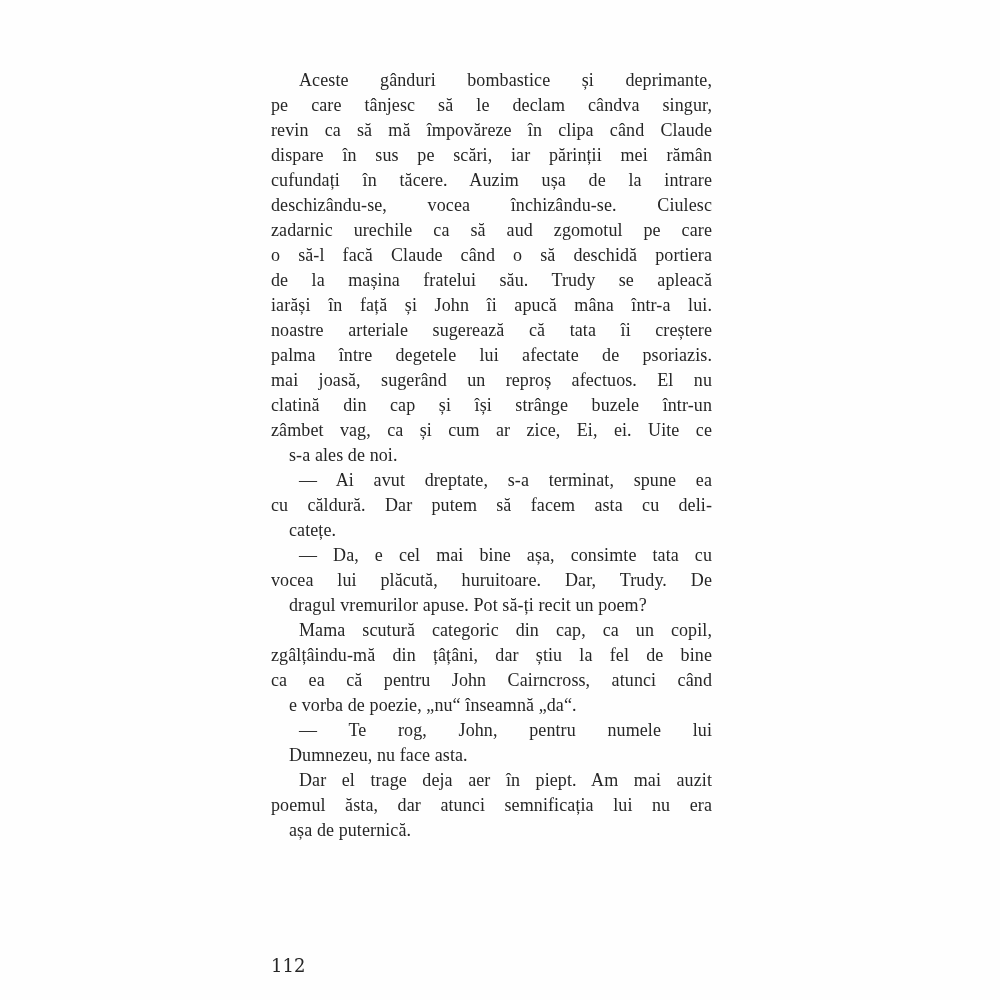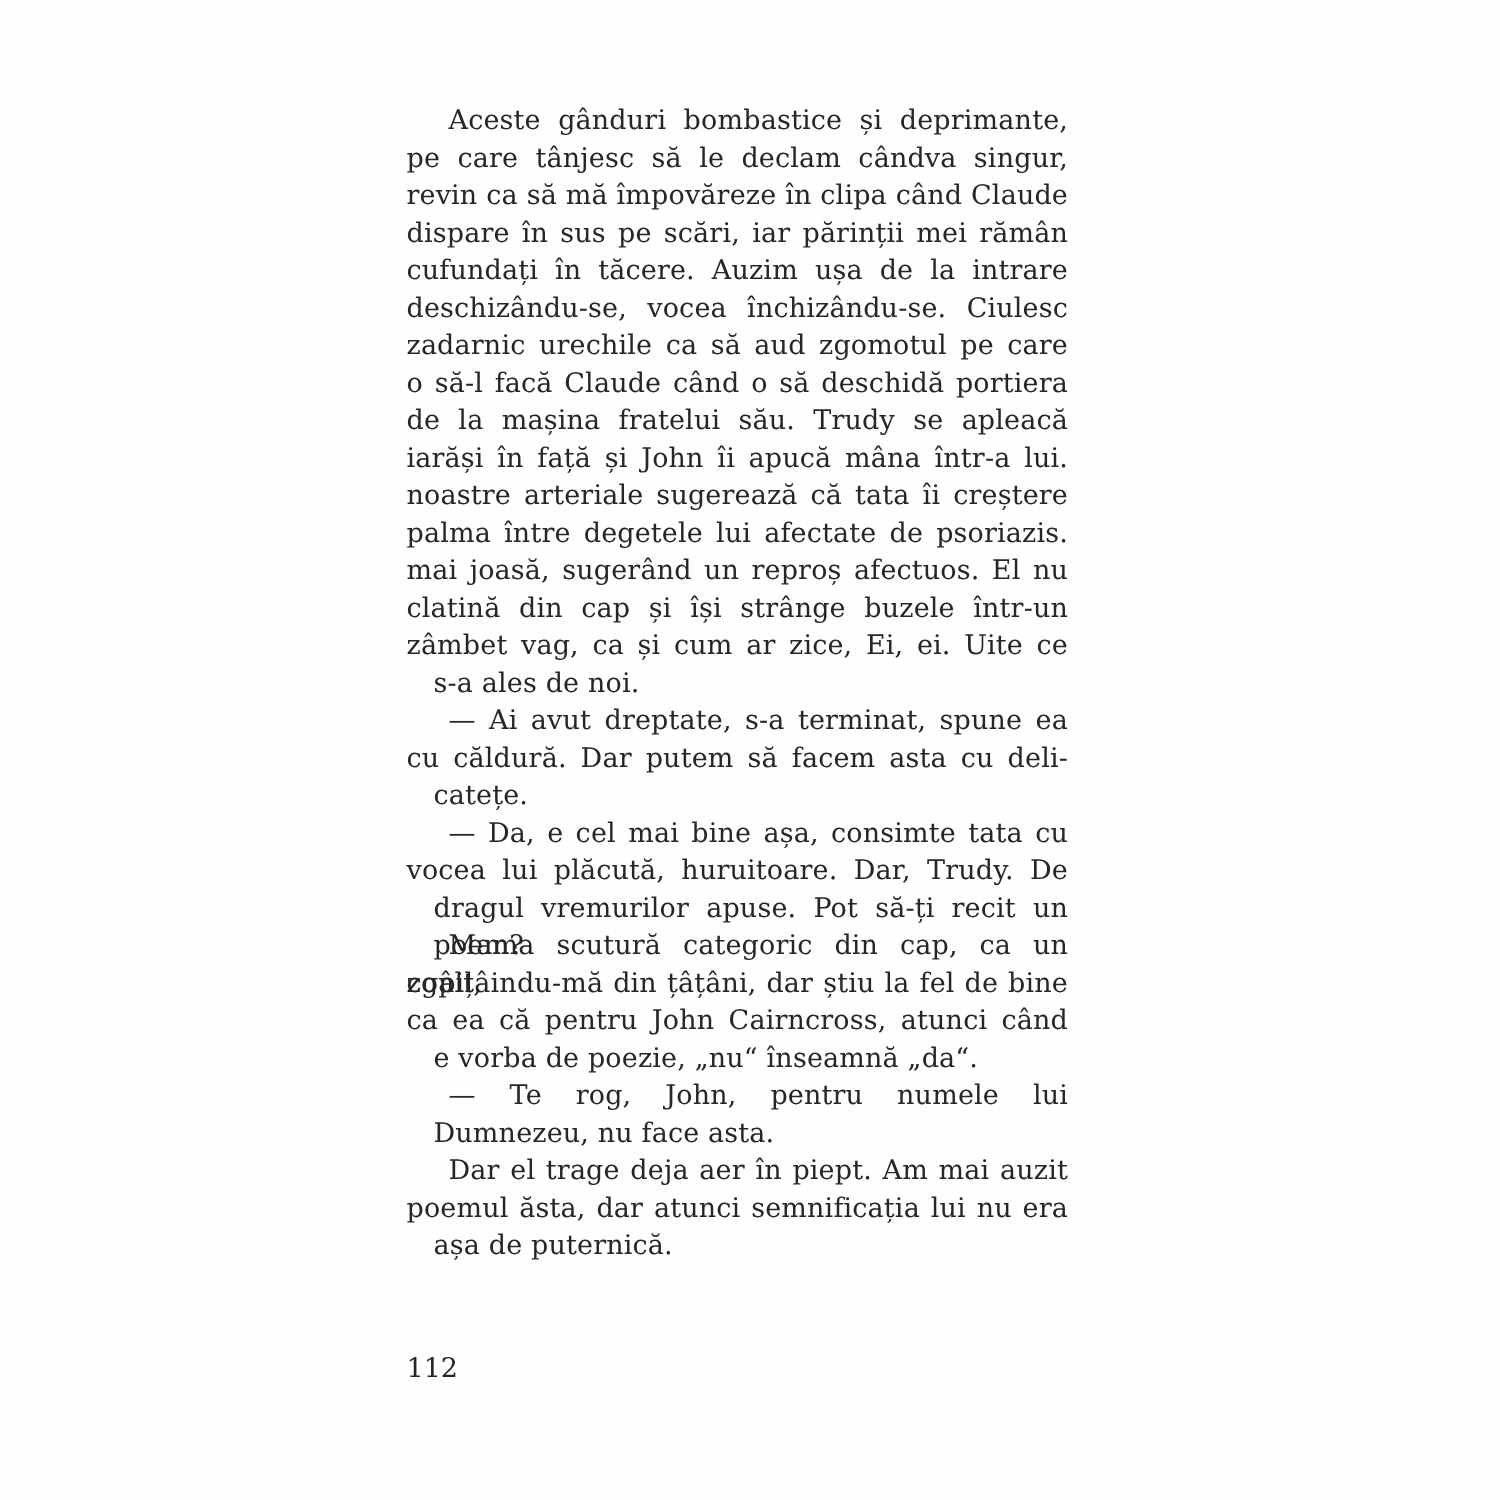--- a/index.html
+++ b/index.html
@@ -23,32 +23,33 @@
     color: #262626;
     font-size: 18px;
   }
   .line {
     height: 25px;
     line-height: 25px;
     text-align: justify;
     text-align-last: justify;
     white-space: normal;
     letter-spacing: 0.1px;
+    font-family: Liberation Serif, serif;
   }
   .line.last {
     text-align-last: left;
     margin-left: 18px;
   }
   .line.indent {
     text-indent: 28px;
   }
   .page-number {
     position: absolute;
     left: 271px;
-    top: 900px;
+    top: 953px;
     color: #262626;
     font-size: 18px;
     line-height: 25px;
   }
 </style>
 </head>
 <body>
 
 <div class="page">
   <div class="text-block" id="text-block">

